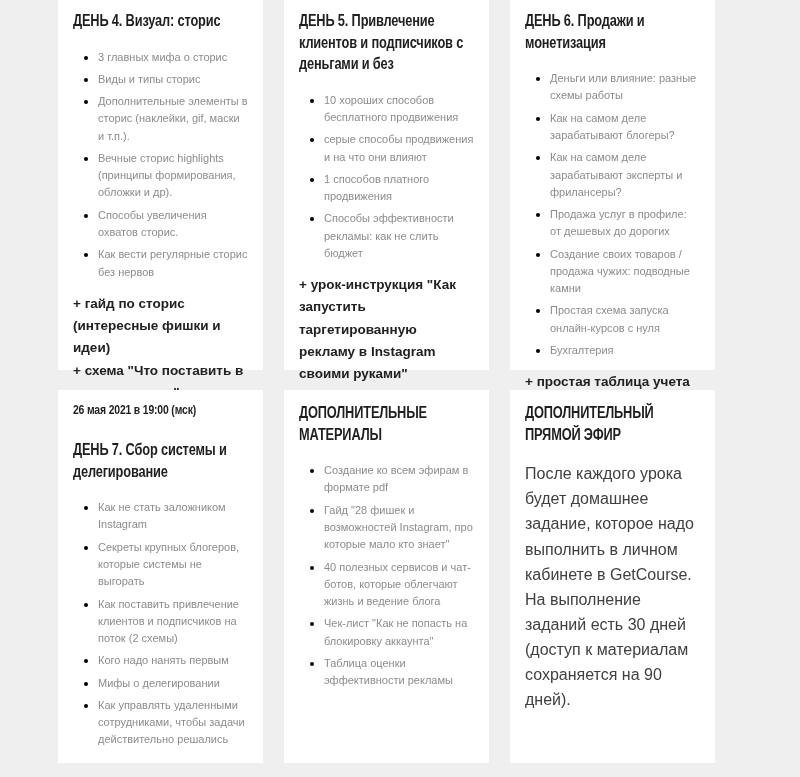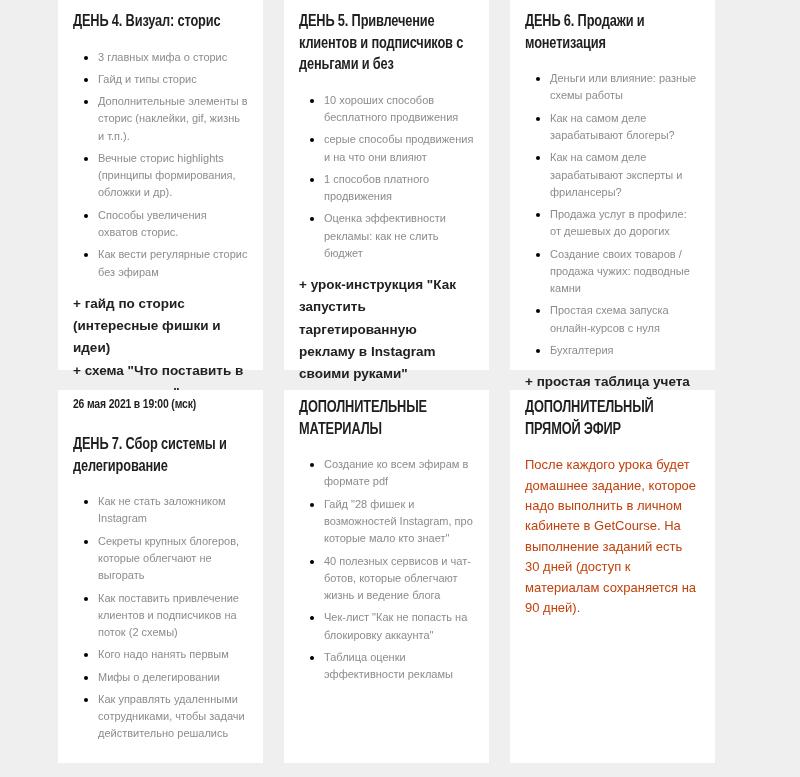--- a/index.html
+++ b/index.html
@@ -14,21 +14,21 @@
     grid-template-columns: repeat(3, 205px);
     grid-template-rows: 370px 373px;
     column-gap: 21px;
     row-gap: 20px;
     padding-left: 58px;
   }
   .card {
     background: #ffffff;
     padding: 10px 15px 16px 15px;
   }
-  .row2 { padding-top: 6px; }
+  .row2 { padding-top: 12px; }
   .card-date {
     color: #1f1f1f;
     font-size: 13px;
     font-weight: 700;
     letter-spacing: -0.2px;
     width: 125%;
     transform: scaleX(0.8);
     transform-origin: left top;
     margin-bottom: 22px;
   }
@@ -55,55 +55,55 @@
     margin: 4px 0;
   }
   .bullets li::marker { color: #000000; font-size: 12px; }
   .bonus div {
     color: #212121;
     font-size: 13.5px;
     font-weight: 700;
     line-height: 1.65;
   }
   .paragraphs div {
-    color: #c2410c;
-    font-size: 13px;
+    color: #404040;
+    font-size: 16px;
     line-height: 1.57;
     margin-bottom: 20px;
   }
 </style>
 </head>
 <body>
 
 <div class="grid">
 
   <div class="card">
     <div class="card-title">ДЕНЬ 4. Визуал: сторис</div>
     <ul class="bullets">
         <li>3 главных мифа о сторис</li>
-        <li>Гайд и типы сторис</li>
-        <li>Дополнительные элементы в сторис (наклейки, gif, жизнь и т.п.).</li>
+        <li>Виды и типы сторис</li>
+        <li>Дополнительные элементы в сторис (наклейки, gif, маски и т.п.).</li>
         <li>Вечные сторис highlights (принципы формирования, обложки и др).</li>
         <li>Способы увеличения охватов сторис.</li>
-        <li>Как вести регулярные сторис без эфирам</li>
+        <li>Как вести регулярные сторис без нервов</li>
       </ul>
     <div class="bonus">
         <div>+ гайд по сторис (интересные фишки и идеи)</div>
         <div>+ схема "Что поставить в вечные сторис" с конкретными описаниями</div>
         <div>+ схема для съемки сторис на неделю (по 5-7 сторис в день)</div>
       </div>
   </div>
 
   <div class="card">
     <div class="card-title">ДЕНЬ 5. Привлечение клиентов и подписчиков с деньгами и без</div>
     <ul class="bullets">
         <li>10 хороших способов бесплатного продвижения</li>
         <li>серые способы продвижения и на что они влияют</li>
         <li>1 способов платного продвижения</li>
-        <li>Оценка эффективности рекламы: как не слить бюджет</li>
+        <li>Способы эффективности рекламы: как не слить бюджет</li>
       </ul>
     <div class="bonus">
         <div>+ урок-инструкция "Как запустить таргетированную рекламу в Instagram своими руками"</div>
         <div>+ таблица для оценки качества блогеров</div>
       </div>
   </div>
 
   <div class="card">
     <div class="card-title">ДЕНЬ 6. Продажи и монетизация</div>
     <ul class="bullets">
@@ -118,21 +118,21 @@
     <div class="bonus">
         <div>+ простая таблица учета денег для блогера и эксперта</div>
       </div>
   </div>
 
   <div class="card row2">
     <div class="card-date">26 мая 2021 в 19:00 (мск)</div>
     <div class="card-title">ДЕНЬ 7. Сбор системы и делегирование</div>
     <ul class="bullets">
         <li>Как не стать заложником Instagram</li>
-        <li>Секреты крупных блогеров, которые облегчают не выгорать</li>
+        <li>Секреты крупных блогеров, которые системы не выгорать</li>
         <li>Как поставить привлечение клиентов и подписчиков на поток (2 схемы)</li>
         <li>Кого надо нанять первым</li>
         <li>Мифы о делегировании</li>
         <li>Как управлять удаленными сотрудниками, чтобы задачи действительно решались</li>
       </ul>
 
   </div>
 
   <div class="card row2">
     <div class="card-title">ДОПОЛНИТЕЛЬНЫЕ МАТЕРИАЛЫ</div>

